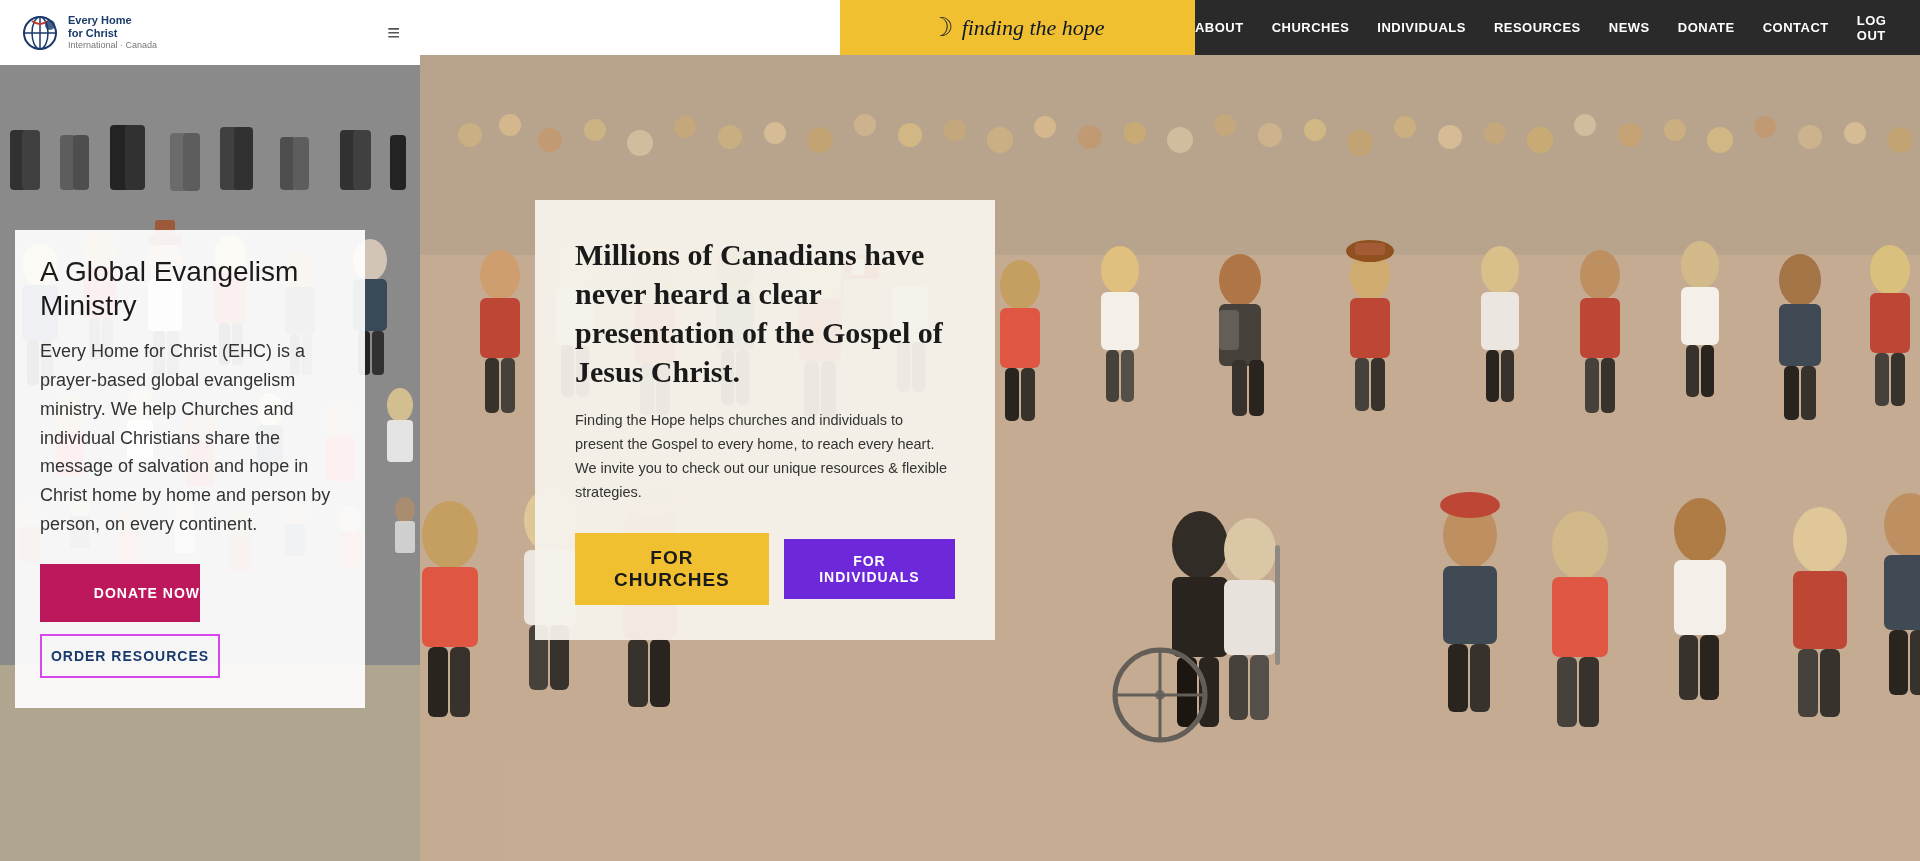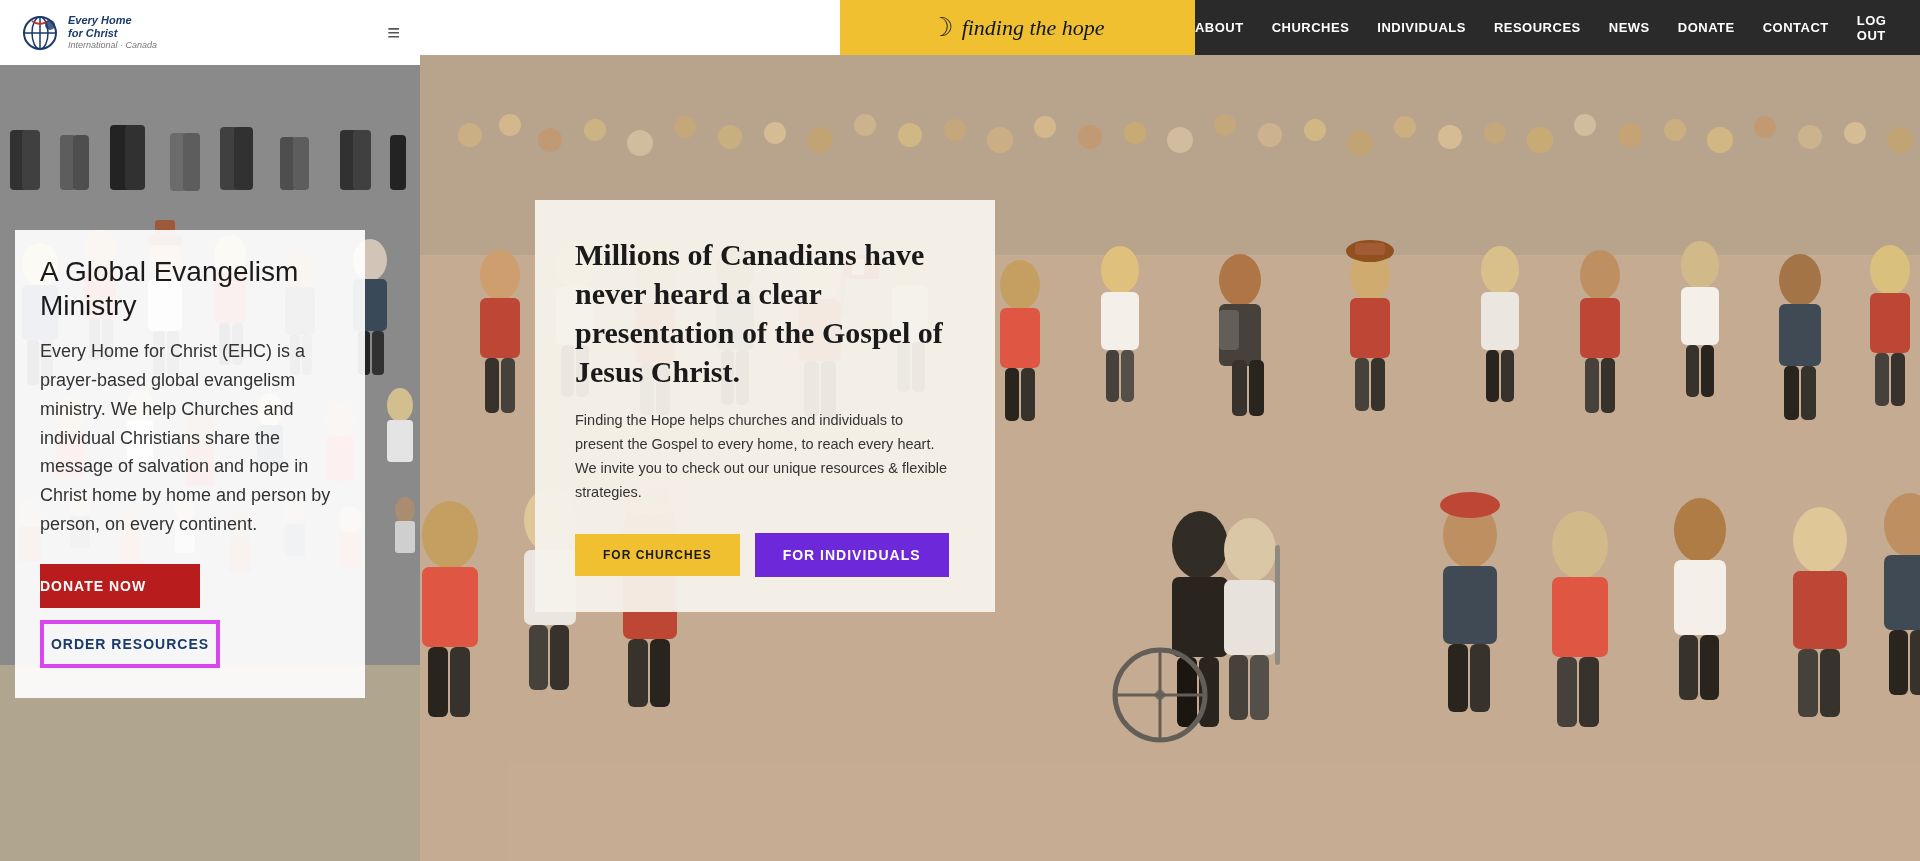--- a/index.html
+++ b/index.html
@@ -75,21 +75,20 @@
       display: flex;
       align-items: center;
       justify-content: space-between;
       padding: 0 20px;
       z-index: 20;
     }
     .mobile-logo {
       display: flex;
       align-items: center;
       gap: 8px;
-      font-style: italic;
     }
     .mobile-logo-text {
       font-size: 11px;
       font-weight: bold;
       color: #1a3a6b;
       line-height: 1.2;
     }
     .mobile-logo-globe {
       width: 40px;
       height: 40px;
@@ -119,44 +118,44 @@
     }
     .left-card-body {
       font-size: 18px;
       color: #333;
       line-height: 1.6;
       margin-bottom: 25px;
     }
     .btn-donate {
       display: block;
       width: 160px;
-      background: #b91c1c;
+      background: #be185d;
       color: #fff;
-      text-align: left;
-      padding: 14px 0;
+      text-align: right;
+      padding: 21px 0;
       font-size: 14px;
       font-weight: bold;
       letter-spacing: 1px;
       text-decoration: none;
       margin-bottom: 12px;
       cursor: pointer;
       border: none;
     }
     .btn-order {
       display: block;
       width: 180px;
       background: transparent;
       color: #1a3a6b;
       text-align: center;
       padding: 12px 0;
       font-size: 14px;
       font-weight: bold;
       letter-spacing: 1px;
       text-decoration: none;
-      border: 4px solid #d946ef;
+      border: 2px solid #d946ef;
       cursor: pointer;
     }
 
     
     .right-panel {
       position: absolute;
       left: 420px;
       top: 0;
       right: 0;
       height: 861px;
@@ -190,21 +189,21 @@
     .content-box-buttons {
       display: flex;
       gap: 15px;
       align-items: center;
     }
     .btn-churches {
       background: #f0c030;
       color: #1a1a1a;
       border: none;
       padding: 14px 28px;
-      font-size: 12px;
+      font-size: 19px;
       font-weight: bold;
       letter-spacing: 1px;
       cursor: pointer;
       text-transform: uppercase;
     }
     .btn-individuals {
       background: #6d28d9;
       color: #fff;
       border: none;
       padding: 14px 28px;

